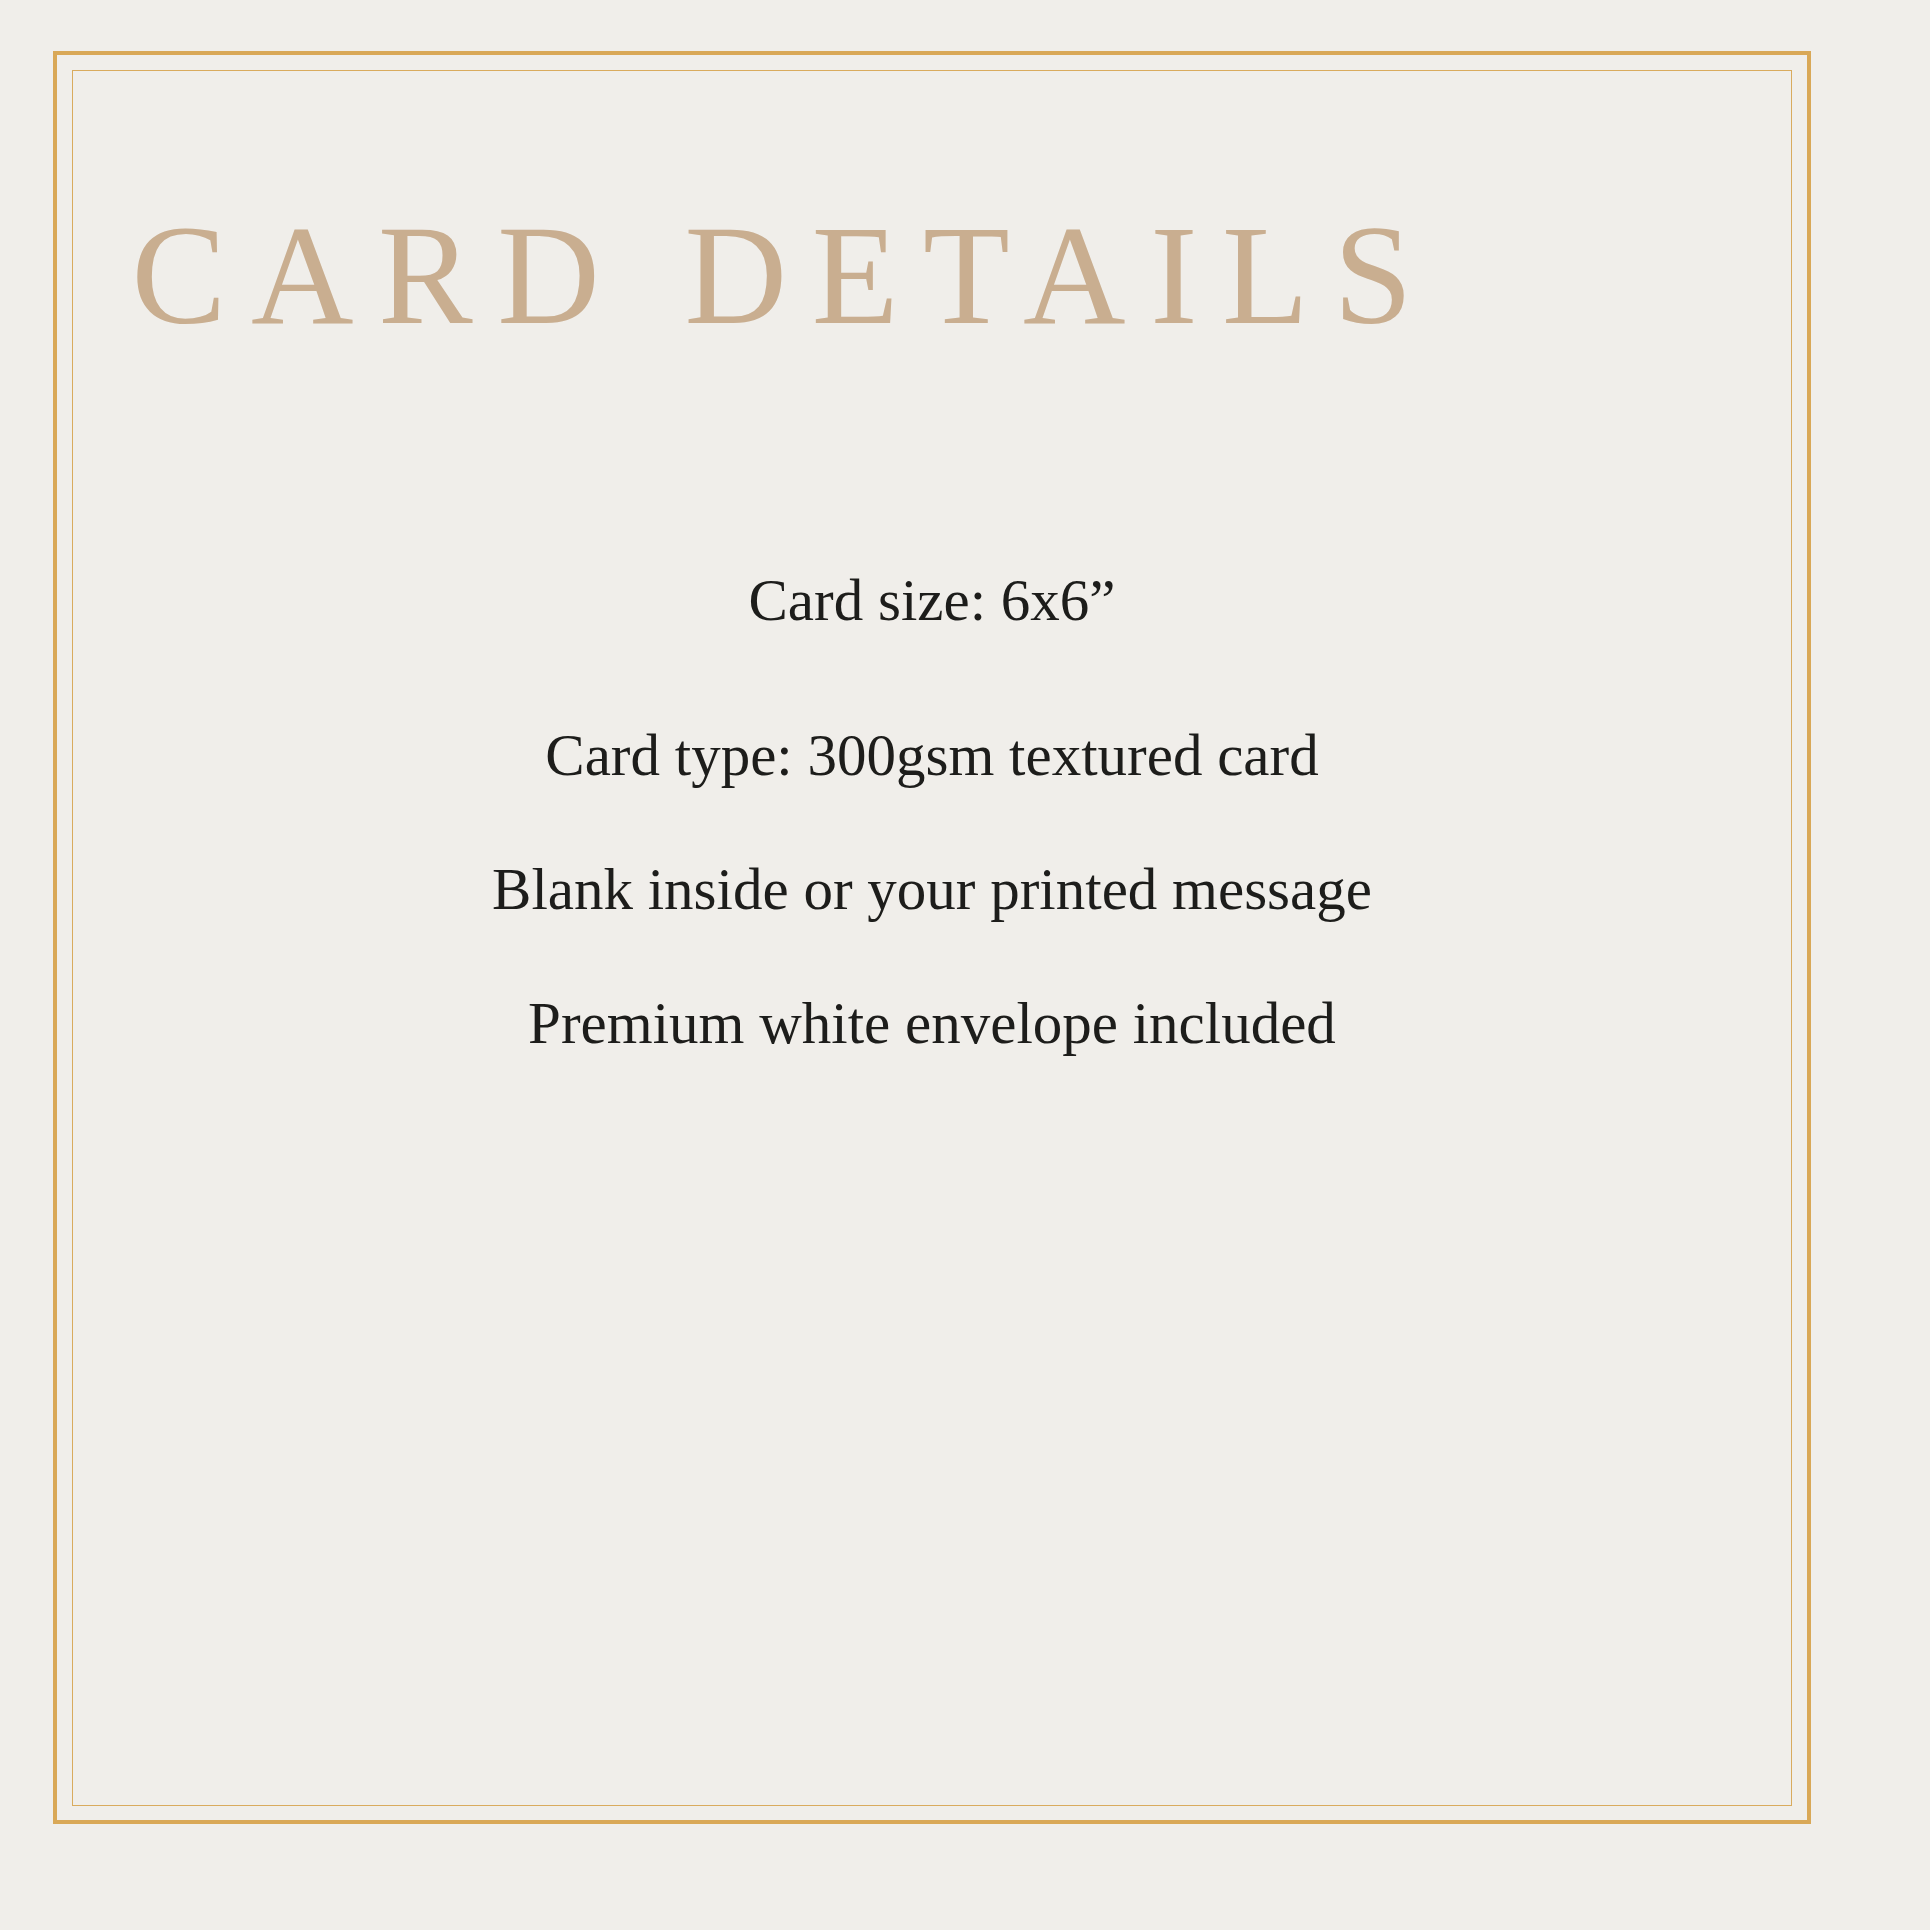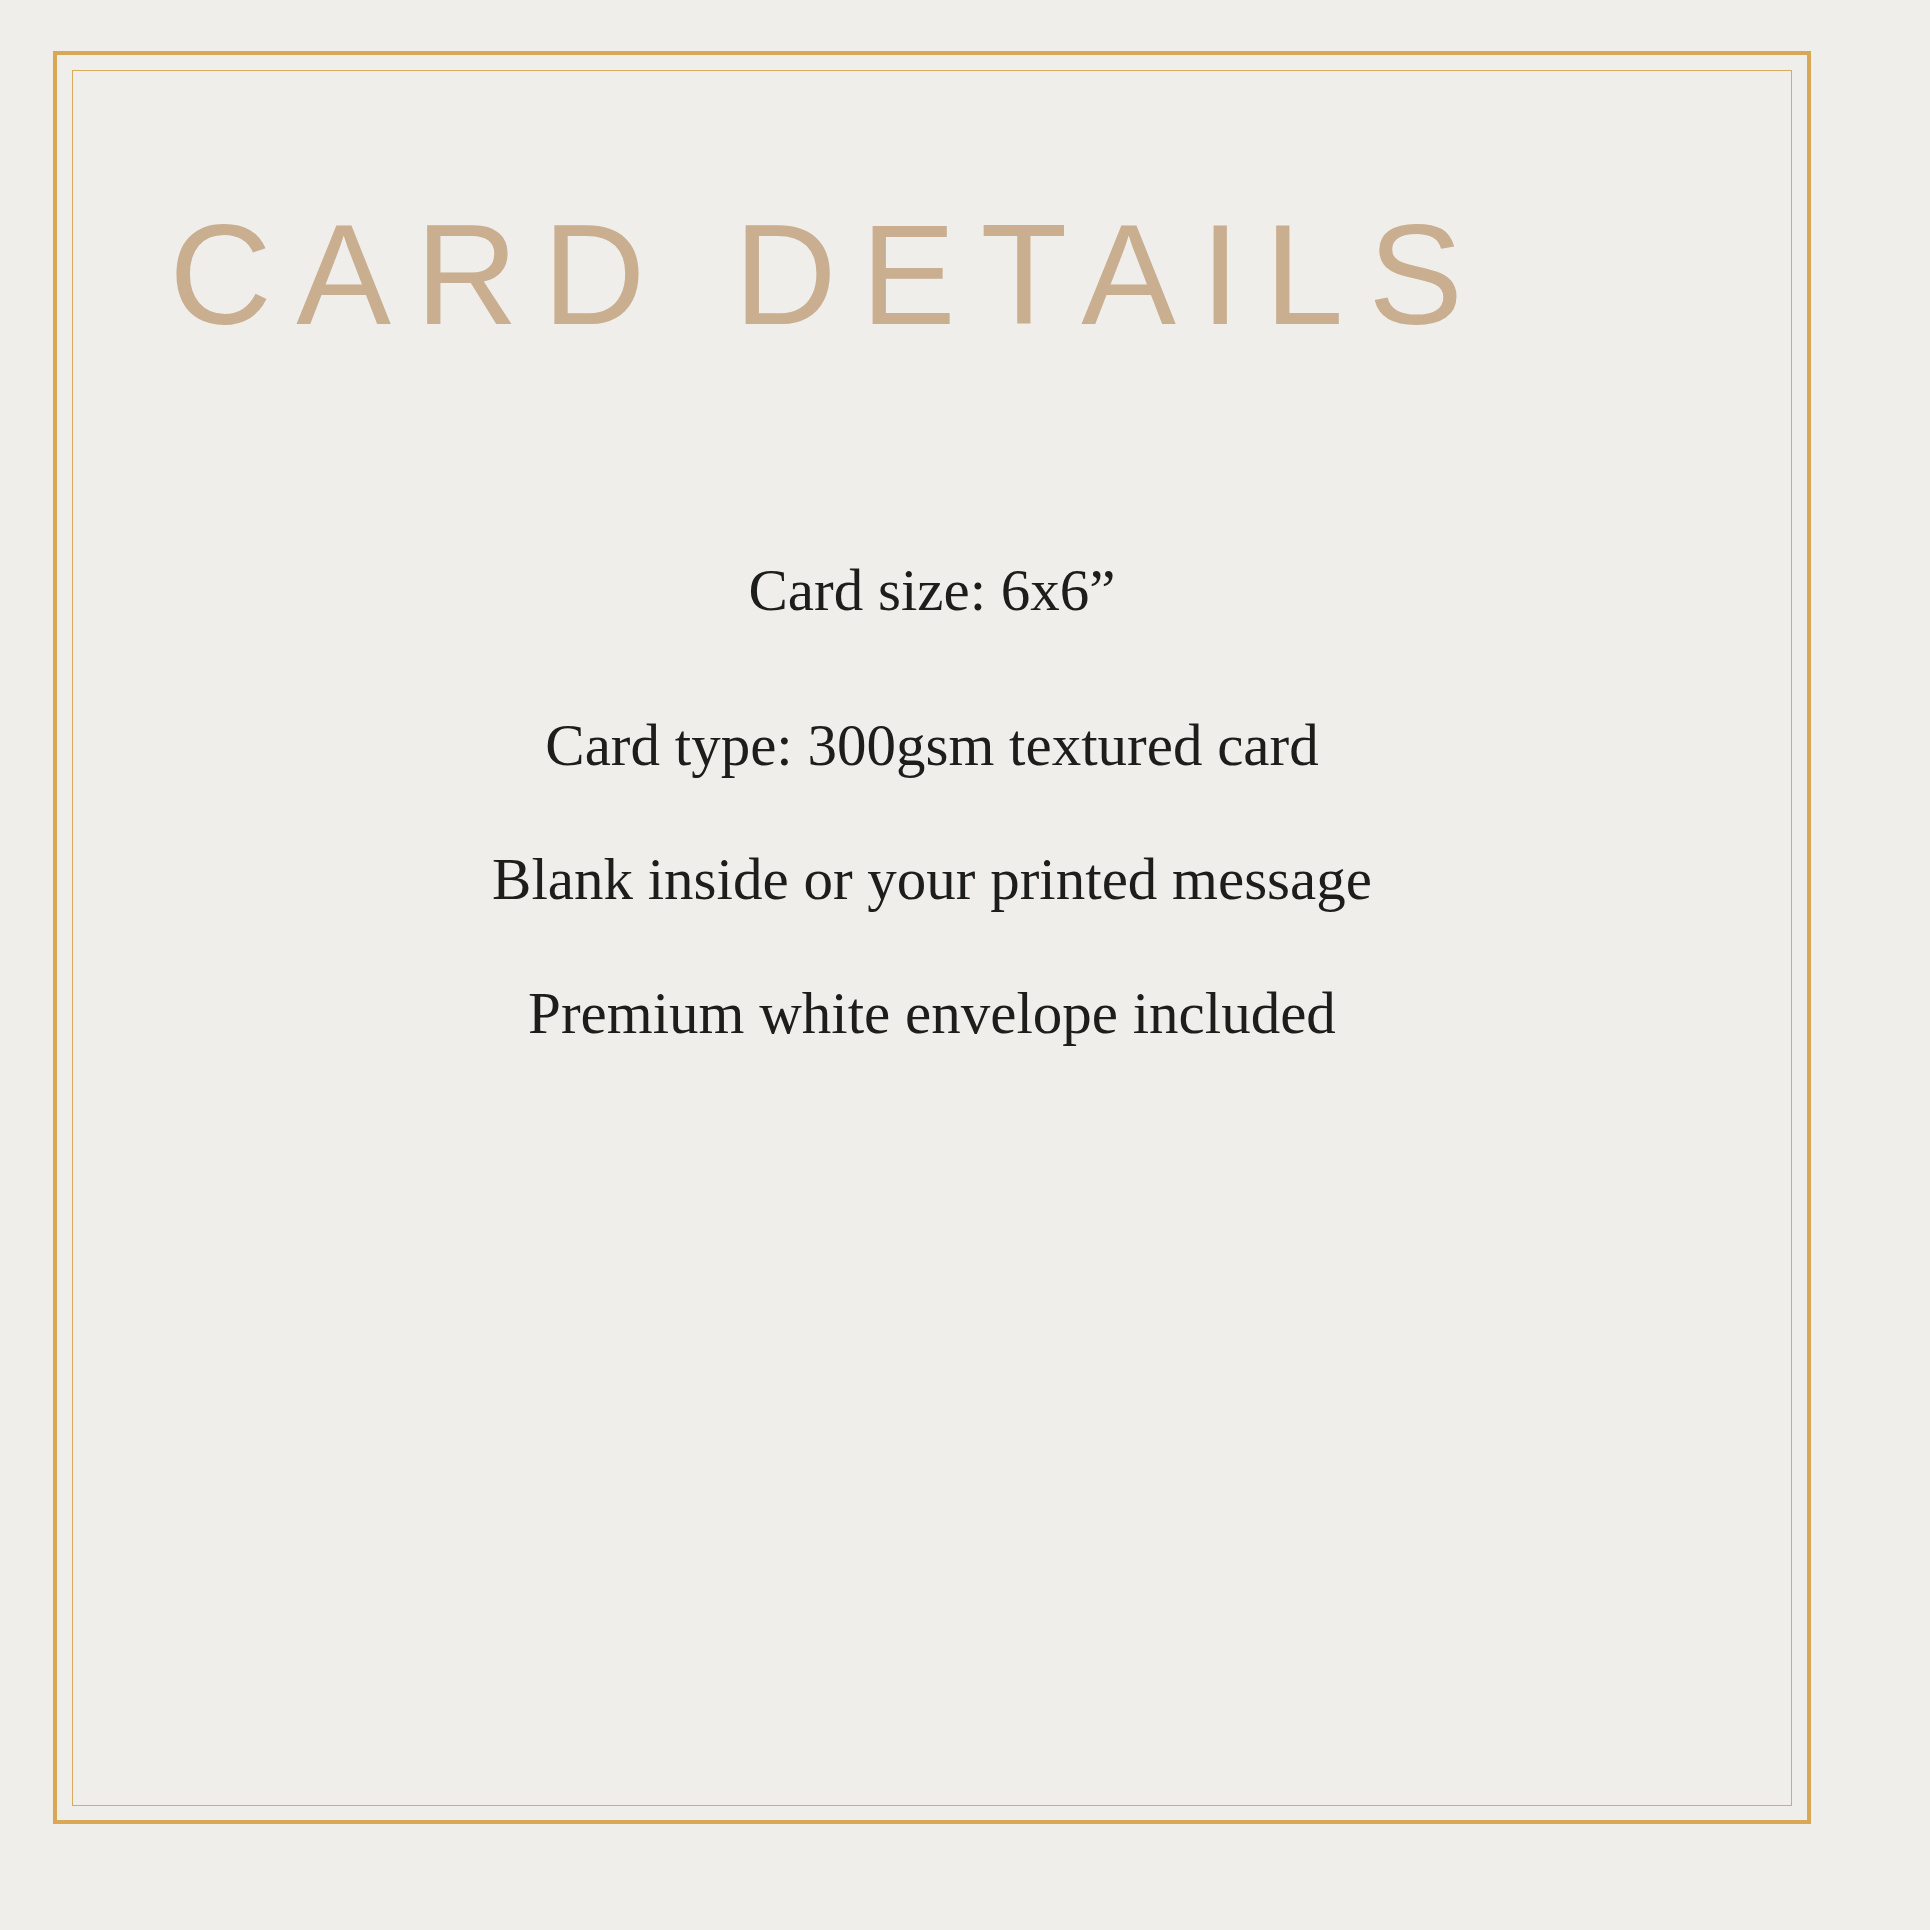--- a/index.html
+++ b/index.html
@@ -54,44 +54,43 @@
     height: 1736px;
     box-sizing: border-box;
   }
 
   .title {
     position: absolute;
     left: 0;
     top: 134px;
     width: 1400px;
     text-align: center;
-    font-family: Liberation Sans, sans-serif;
+    font-family: Liberation Serif, serif;
     font-size: 142px;
     line-height: 1;
     color: #c9ae90;
     letter-spacing: 24.6px;
     text-indent: 24.6px;
     white-space: nowrap;
-    padding-left: 44px;
   }
 
   .details {
     position: absolute;
     left: 0;
     top: 483px;
     width: 1720px;
     text-align: center;
   }
 
   .detail-line {
     font-family: "Liberation Serif", serif;
     color: #1d1d1b;
     font-size: 59px;
     line-height: 1.15;
-    margin: 4px 0 66px 0;
+    margin: 14px 0 66px 0;
     white-space: nowrap;
   }
   .detail-line:last-child {
     margin-bottom: 0;
   }
   .detail-line.first {
     margin-bottom: 87px;
   }
 </style>
 </head>

